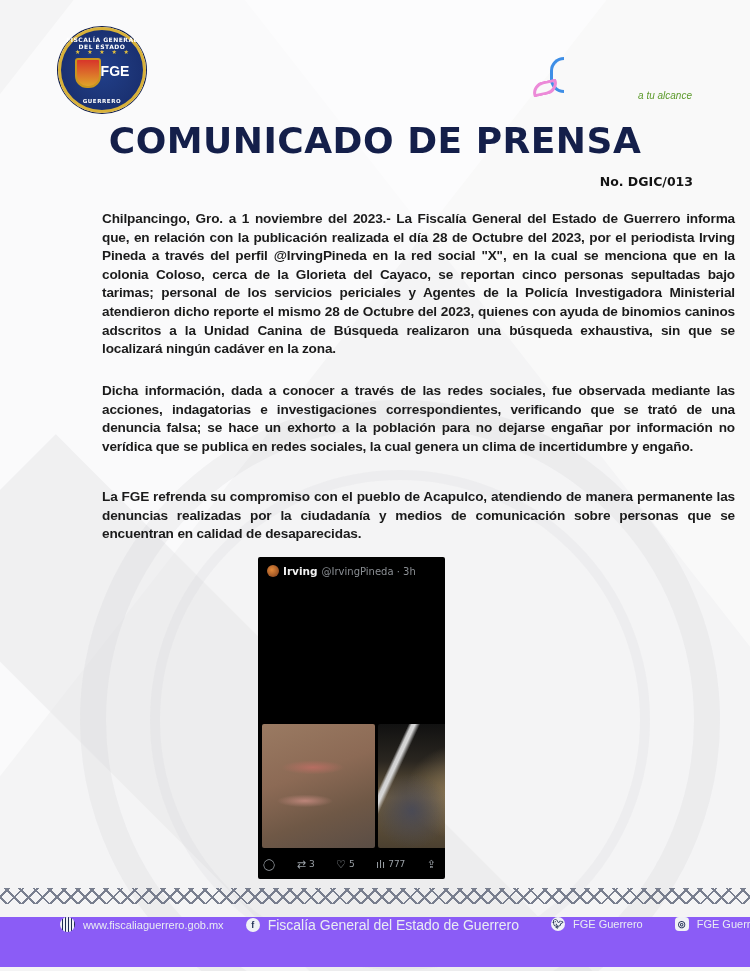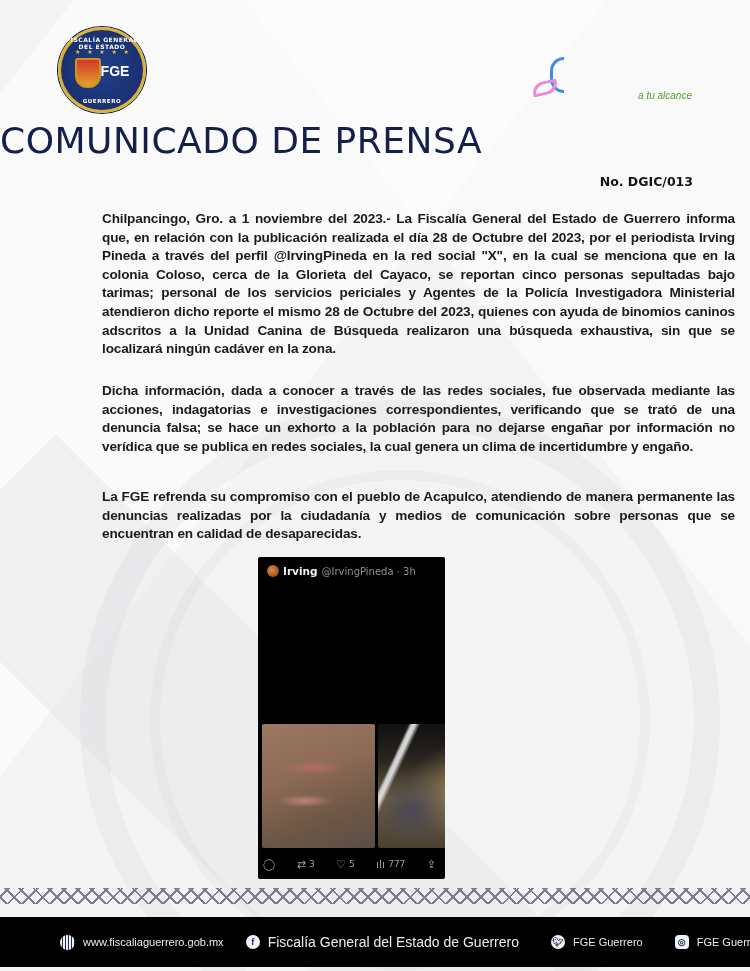--- a/index.html
+++ b/index.html
@@ -80,22 +80,22 @@
       font-family: "Liberation Sans", sans-serif; font-style: italic; font-weight: bold;
       font-size: 27px; color: #1b2a5a; letter-spacing: -0.3px;
     }
     .logo-fiscalia .tag {
       position: absolute; right: 8px; top: 35px;
       font-family: "Liberation Sans", sans-serif; font-style: italic;
       font-size: 10px; color: #5b9a2a;
     }
 
     .title {
-      position: absolute; left: 0; right: 0; top: 120px; 
-      font-family: "DejaVu Sans", sans-serif; font-weight: normal;
+      position: absolute; left: 0; right: 0; top: 120px; text-align: center;
+      font-family: "DejaVu Sans", sans-serif; font-weight: bold;
       font-size: 36px; color: #141f4a; letter-spacing: 0.5px;
     }
     .docno {
       position: absolute; right: 57px; top: 174px;
       font-family: "DejaVu Sans", sans-serif; font-weight: bold; font-size: 12.5px; color: #141414;
     }
 
     .body-text {
       position: absolute; left: 60px; width: 633px;
       font-family: Liberation Sans, sans-serif; font-weight: bold;
@@ -155,22 +155,22 @@
     
     .band {
       position: absolute; left: 0; top: 888px; width: 750px; height: 16px;
       background:
         repeating-linear-gradient(45deg, transparent 0 4px, #646b7e 4px 6px, transparent 6px 10px),
         repeating-linear-gradient(-45deg, transparent 0 4px, #646b7e 4px 6px, transparent 6px 10px);
       opacity: 0.85;
     }
     .footer {
       position: absolute; left: 0; top: 917px; width: 750px; height: 50px;
-      background: #000000;
-      display: flex; align-items: center; padding-left: 60px;
+      background: #8b5cf6;
+      display: flex; align-items: flex-start; padding-left: 60px;
       font-family: "Liberation Sans", sans-serif; color: #e9ecf3; font-size: 11px;
     }
     .footer .item { display: flex; align-items: center; margin-right: 32px; white-space: nowrap; }
     .footer .item.first { margin-right: 22px; }
     .footer .ic {
       width: 14px; height: 14px; border-radius: 50%; background: #f0f2f6; color: #1c2b50;
       display: inline-flex; align-items: center; justify-content: center;
       font-size: 9px; font-weight: bold; margin-right: 8px;
     }
     .footer .globe {

